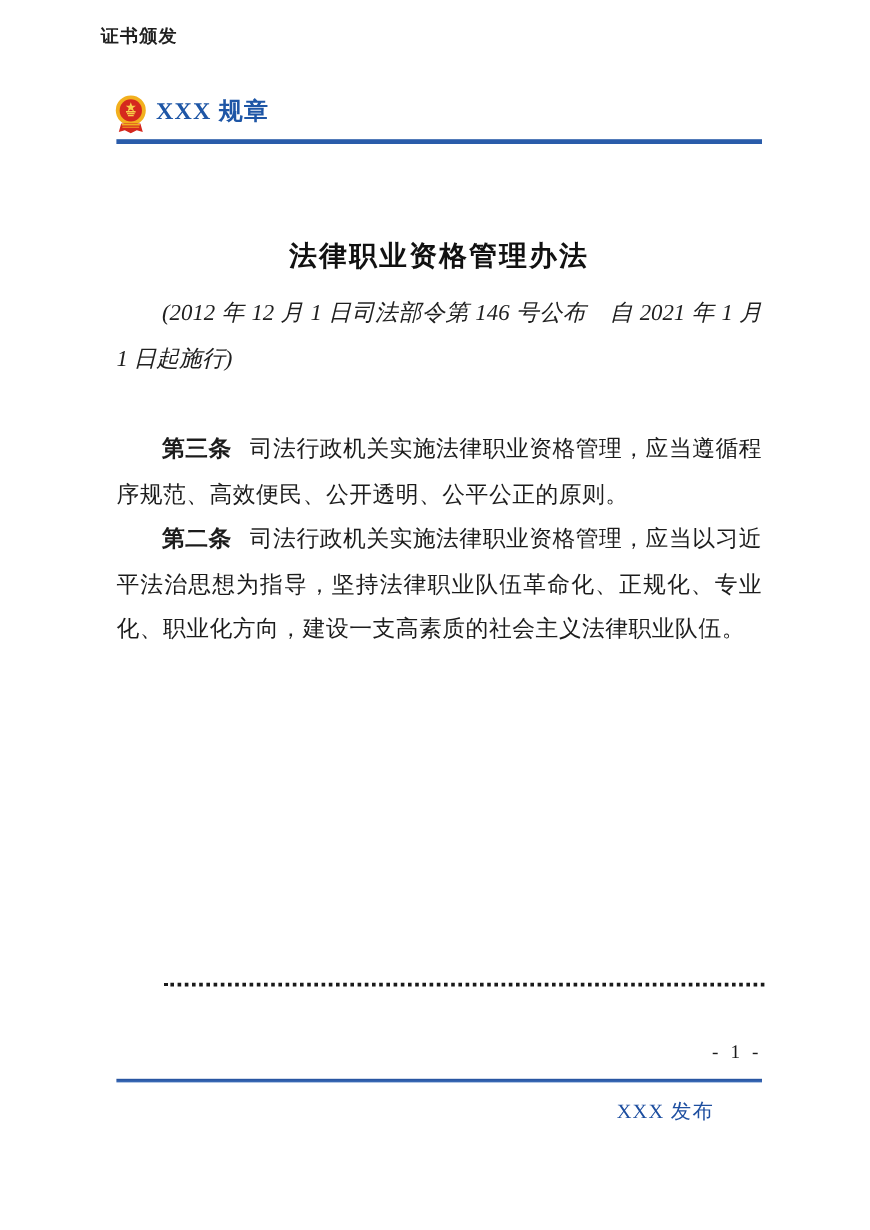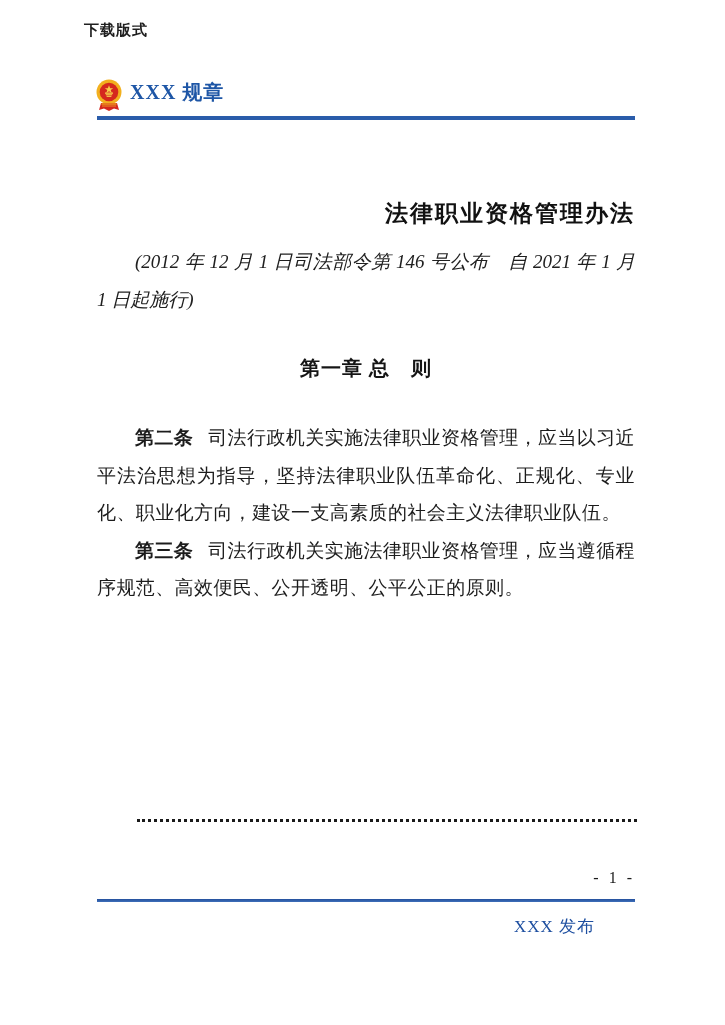--- a/index.html
+++ b/index.html
@@ -59,21 +59,21 @@
 
   
   .doc {
     position: absolute;
     left: 97px;
     top: 120px;
     width: 538px;
   }
   .doc-title {
     margin-top: 78px;
-    text-align: right;
+    text-align: center;
     font-size: 23px;
     font-weight: bold;
     letter-spacing: 2px;
     color: #111;
   }
   .doc-subtitle {
     margin-top: 14px;
     font-size: 19px;
     line-height: 38px;
     text-indent: 2em;
@@ -134,21 +134,21 @@
     padding-right: 40px;
     font-size: 17px;
     font-weight: normal;
     color: #1e4fa0;
     letter-spacing: 1px;
   }
 </style>
 </head>
 <body>
 
-<a class="top-link">下载版式</a>
+<a class="top-link">证书颁发</a>
 
 <div class="header-row">
   <span class="emblem">
     <svg viewBox="0 0 28 33" width="28" height="33" xmlns="http://www.w3.org/2000/svg">
       <ellipse cx="14" cy="13" rx="12.5" ry="12.5" fill="#f2b01e"></ellipse>
       <ellipse cx="14" cy="13" rx="9.3" ry="9.3" fill="#d5281e"></ellipse>
       <polygon points="14,6.2 15.1,9.2 18.2,9.2 15.7,11 16.7,14 14,12.2 11.3,14 12.3,11 9.8,9.2 12.9,9.2" fill="#f7cf4a"></polygon>
       <rect x="10" y="13.5" width="8" height="1.3" fill="#f7cf4a"></rect>
       <rect x="10.8" y="15.2" width="6.4" height="1.1" fill="#f7cf4a"></rect>
       <rect x="11.6" y="16.8" width="4.8" height="1.1" fill="#f7cf4a"></rect>
@@ -158,25 +158,24 @@
     </svg>
   </span>
   <span class="header-label">XXX 规章</span>
 </div>
 
 <div class="rule rule-top"></div>
 
 <div class="doc">
   <h1 class="doc-title">法律职业资格管理办法</h1>
   <p class="doc-subtitle">(2012 年 12 月 1 日司法部令第 146 号公布　自 2021 年 1 月 1 日起施行)</p>
-  <h2 class="chapter-heading">第一章 总　则</h2>
 
   <div class="articles">
+    <p class="article"><span class="num">第三条</span><span>司法行政机关实施法律职业资格管理，应当遵循程序规范、高效便民、公开透明、公平公正的原则。</span></p>
     <p class="article"><span class="num">第二条</span><span>司法行政机关实施法律职业资格管理，应当以习近平法治思想为指导，坚持法律职业队伍革命化、正规化、专业化、职业化方向，建设一支高素质的社会主义法律职业队伍。</span></p>
-    <p class="article"><span class="num">第三条</span><span>司法行政机关实施法律职业资格管理，应当遵循程序规范、高效便民、公开透明、公平公正的原则。</span></p>
   </div>
 </div>
 
 <div class="dotted-sep"></div>
 
 <div class="page-number">- 1 -</div>
 <div class="rule rule-bottom"></div>
 <div class="publisher">XXX 发布</div>
 
 </body></html>

